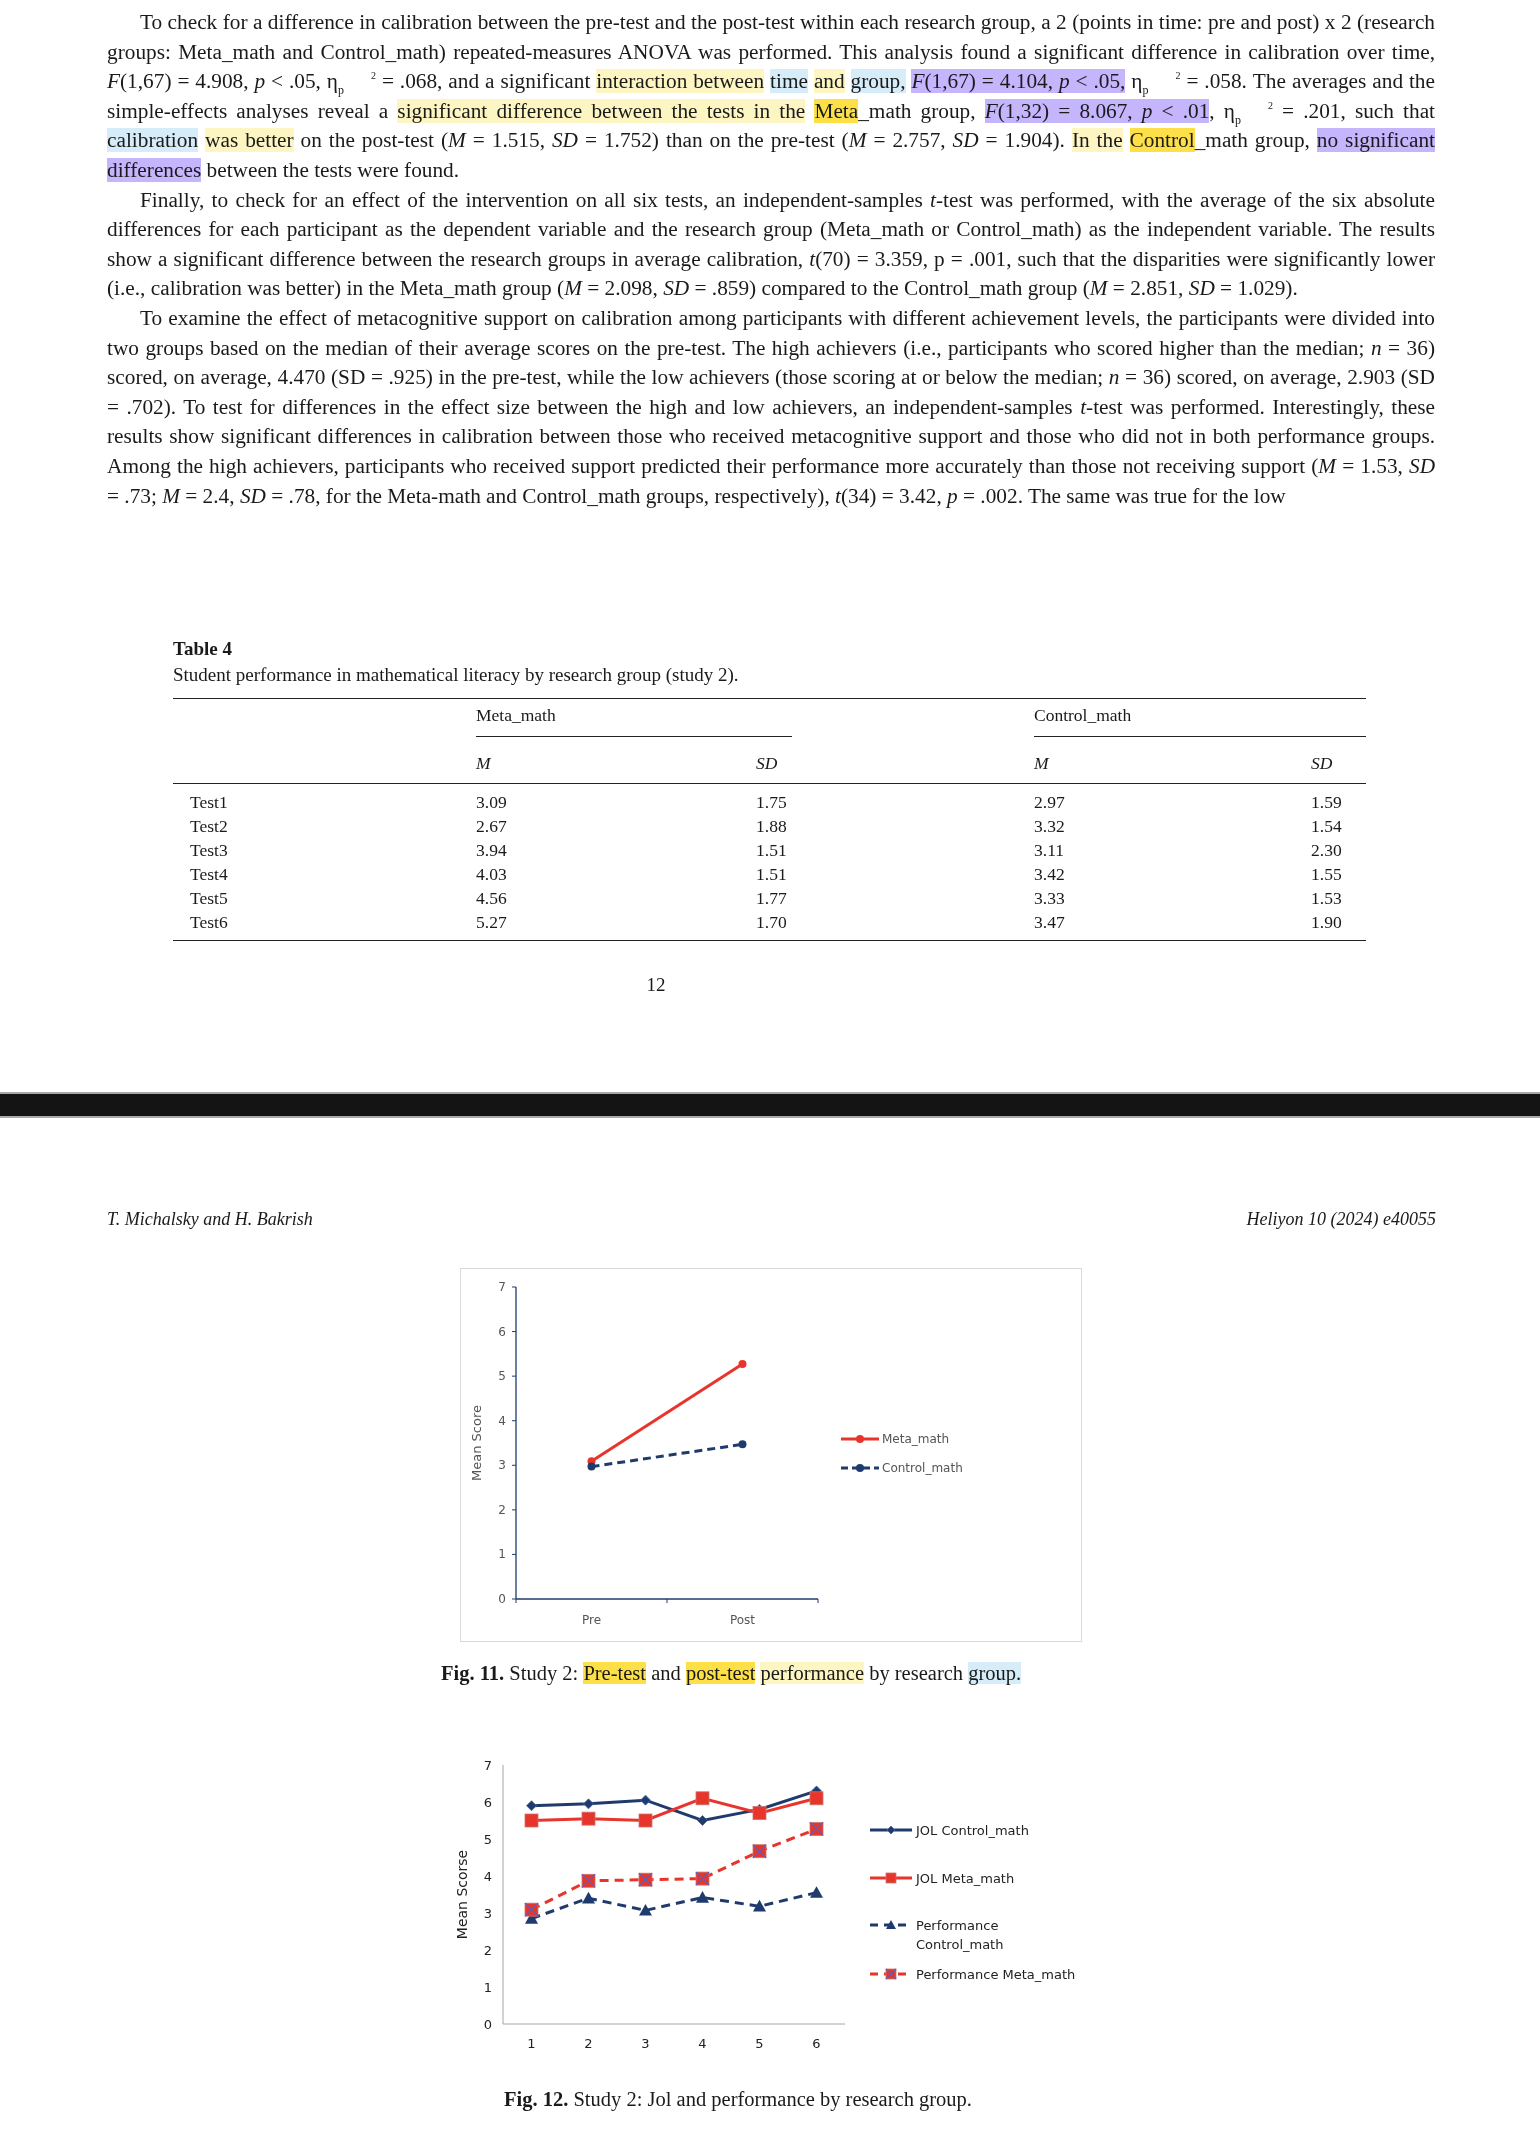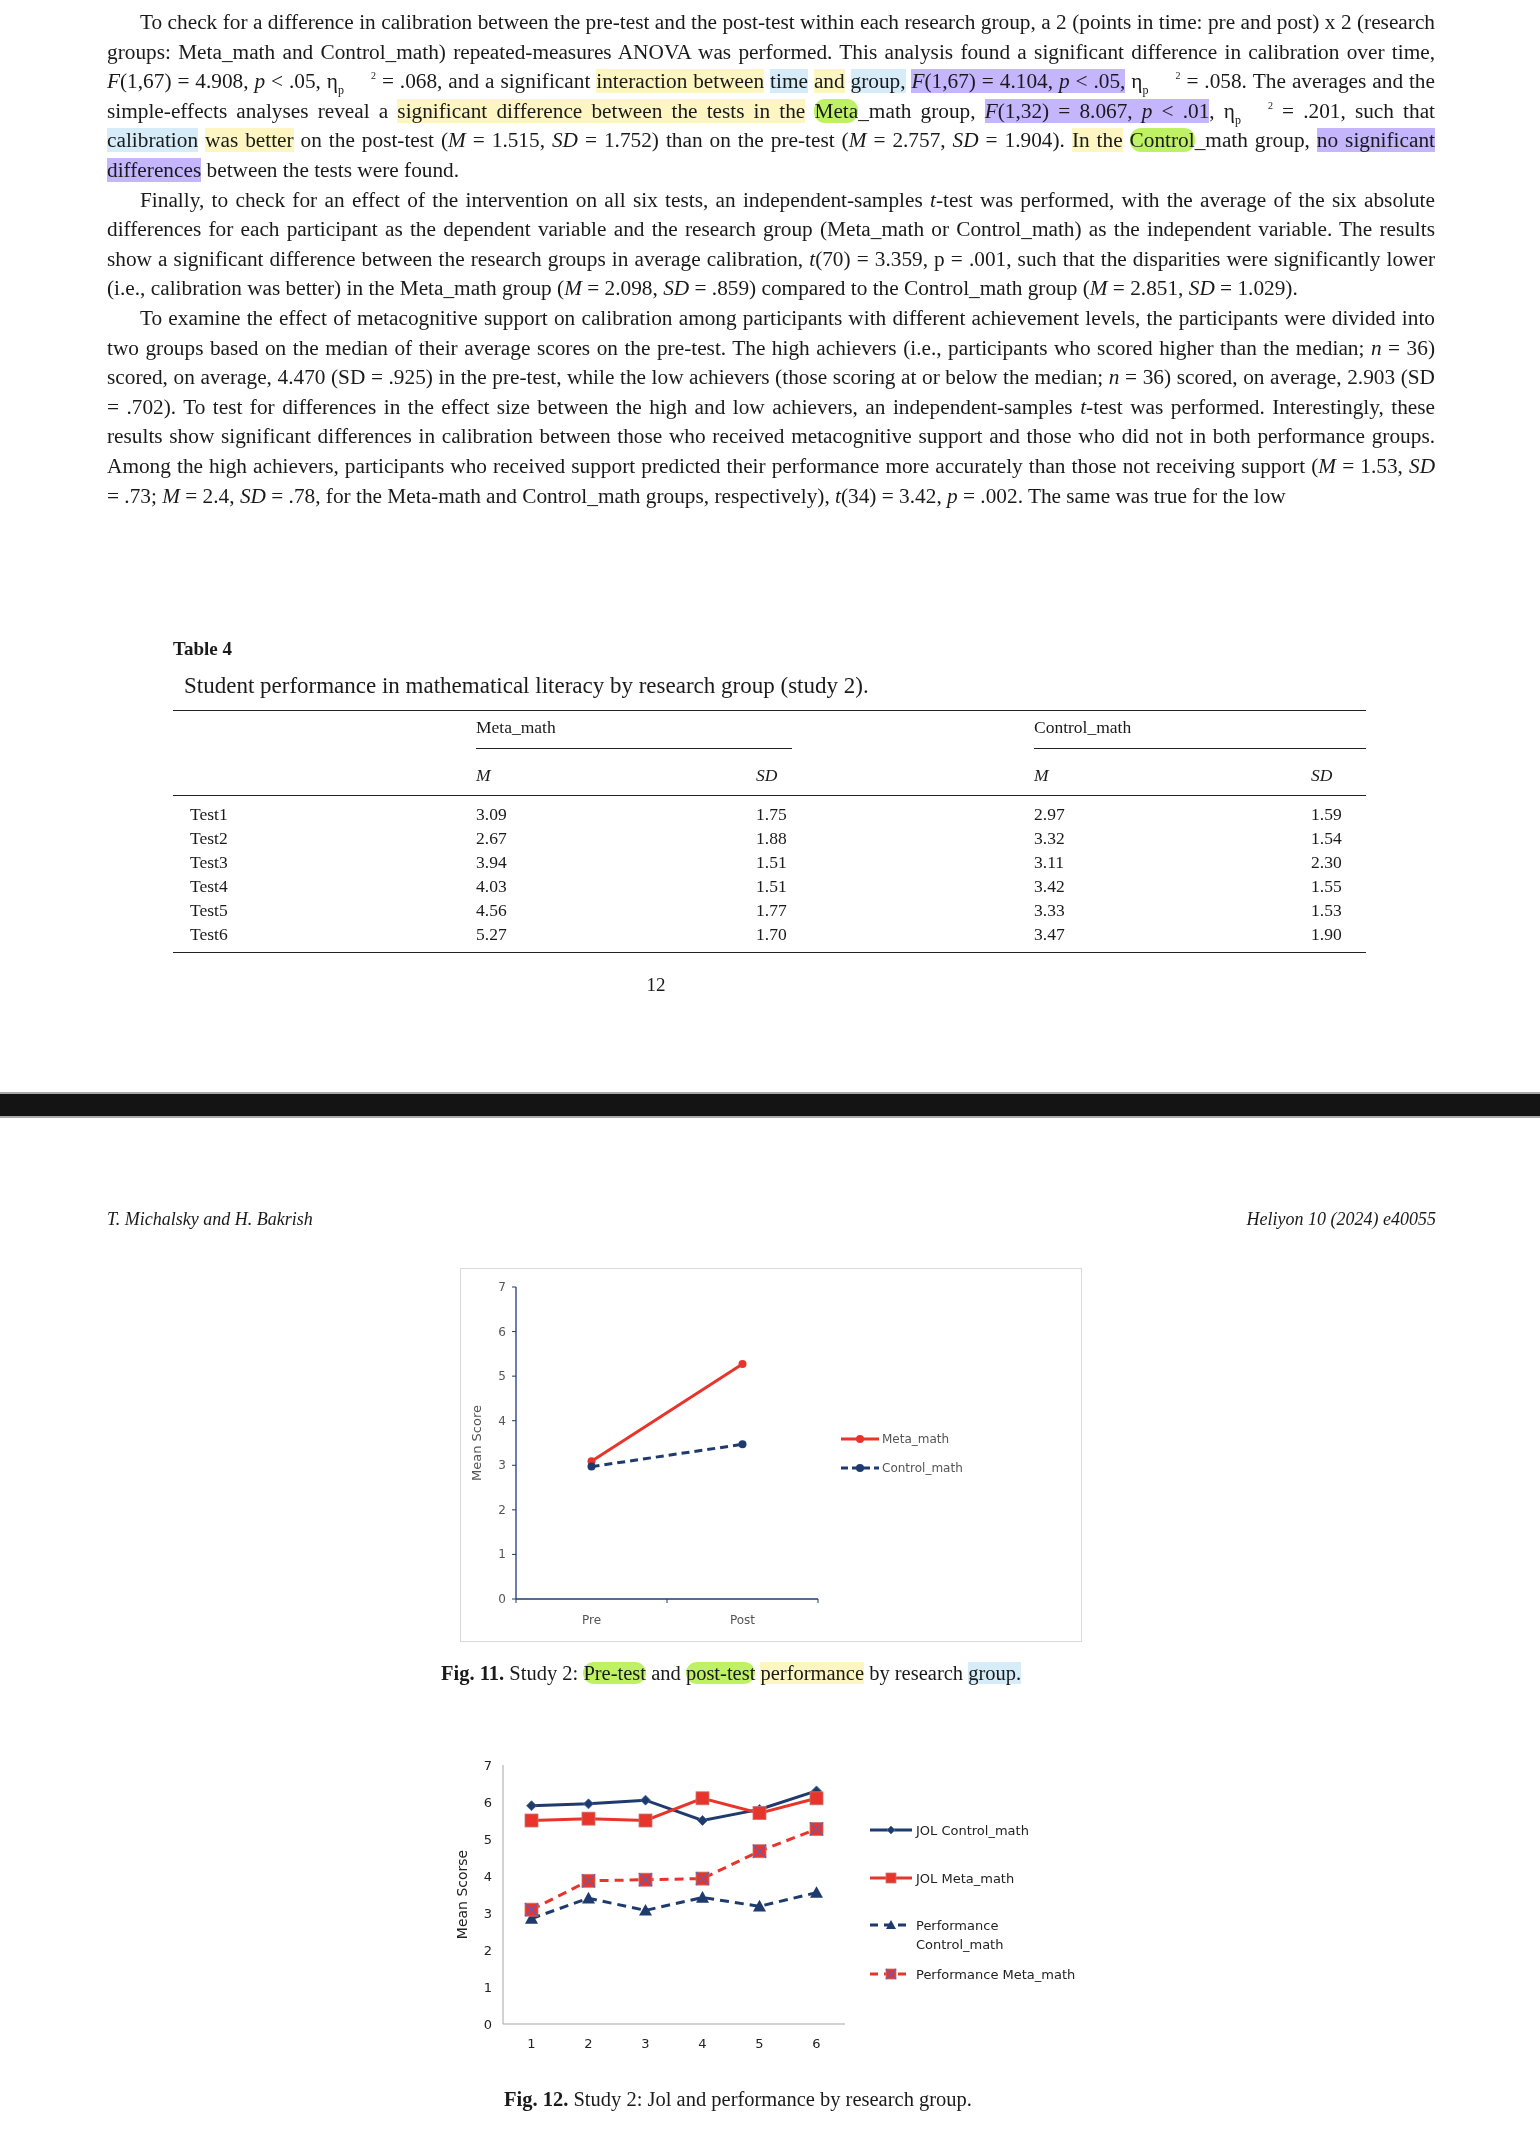--- a/index.html
+++ b/index.html
@@ -4,27 +4,27 @@
 <style>
   html, body { margin: 0; padding: 0; background: #ffffff; }
   body { width: 1540px; height: 2142px; position: relative; overflow: hidden;
          font-family: "DejaVu Serif", "Liberation Serif", serif; color: #1a1a1a; }
   .page-text { position: absolute; left: 107px; width: 1328px; font-size: 21.3px; line-height: 29.6px;
                text-align: justify; font-family: "Liberation Serif", "DejaVu Serif", serif; }
   .page-text p { margin: 0; text-indent: 33px; }
   .hl-y { background: #fdf6c3; }
   .hl-b { background: #d6ecf8; }
   .hl-g { background: #c4b5fd; }
-  .hl-p { background: #bef264; border-radius: 11px; }
+  .hl-p { background: #fde047; }
   i { font-style: italic; }
 
   .table-block { position: absolute; left: 173px; top: 636px; width: 1193px;
                  font-family: "Liberation Serif", "DejaVu Serif", serif; }
   .table-label { font-weight: bold; font-size: 19px; margin: 0; line-height: 26px; }
-  .table-caption { font-size: 23px; margin: 11px; line-height: 26px; }
+  .table-caption { font-size: 19px; margin: 0; line-height: 26px; }
   table.t4 { width: 100%; border-collapse: collapse; margin-top: 10px; font-size: 17.5px; }
   table.t4 td, table.t4 th { padding: 0; text-align: left; font-weight: normal; height: 24px; }
   table.t4 tr.grp th { padding-top: 6px; padding-bottom: 6px; }
   table.t4 .rule-top { border-top: 1.6px solid #222; }
   table.t4 .rule-bot { border-bottom: 1.6px solid #222; }
   table.t4 th.mh { font-style: italic; padding-top: 8px; padding-bottom: 8px; }
 
   .page-number { position: absolute; top: 974px; left: 0; width: 1312px; text-align: center;
                  font-size: 19px; font-family: "Liberation Serif", serif; }
   .page-sep { position: absolute; top: 1092px; left: 0; width: 1540px; height: 22px;

